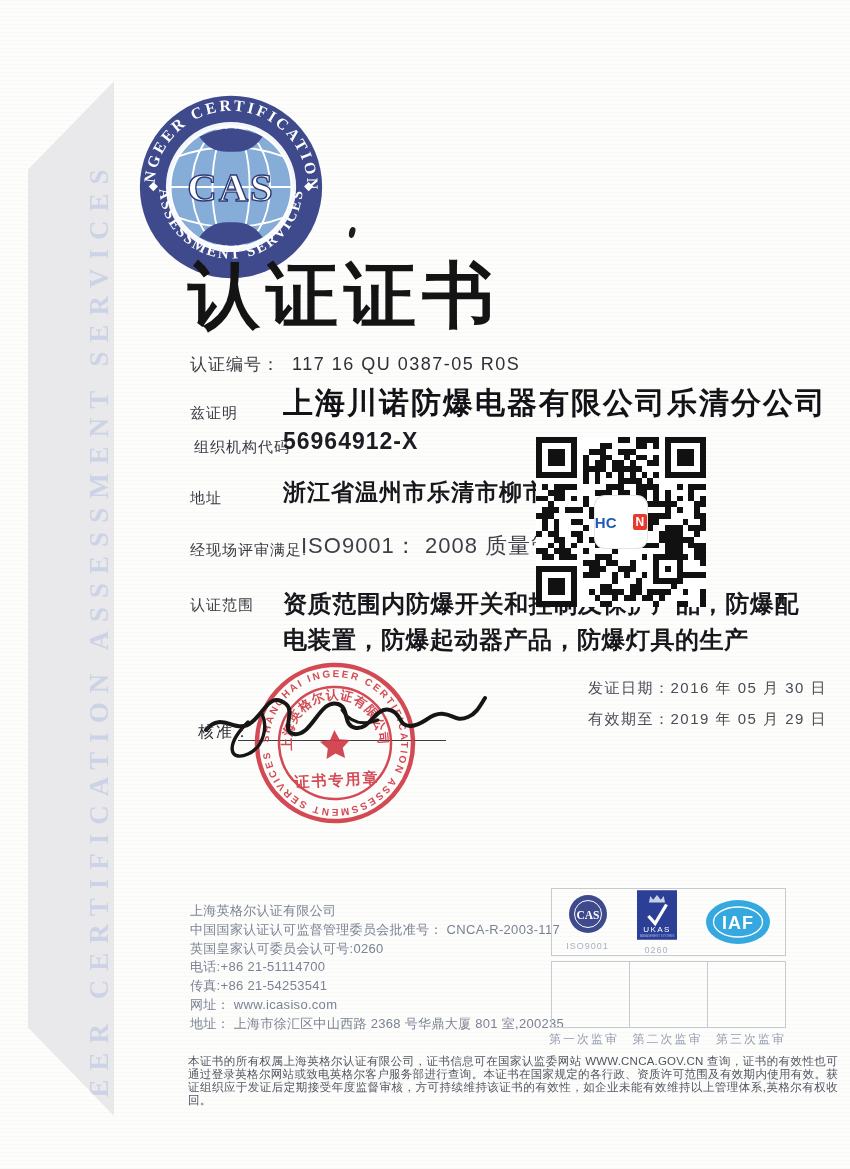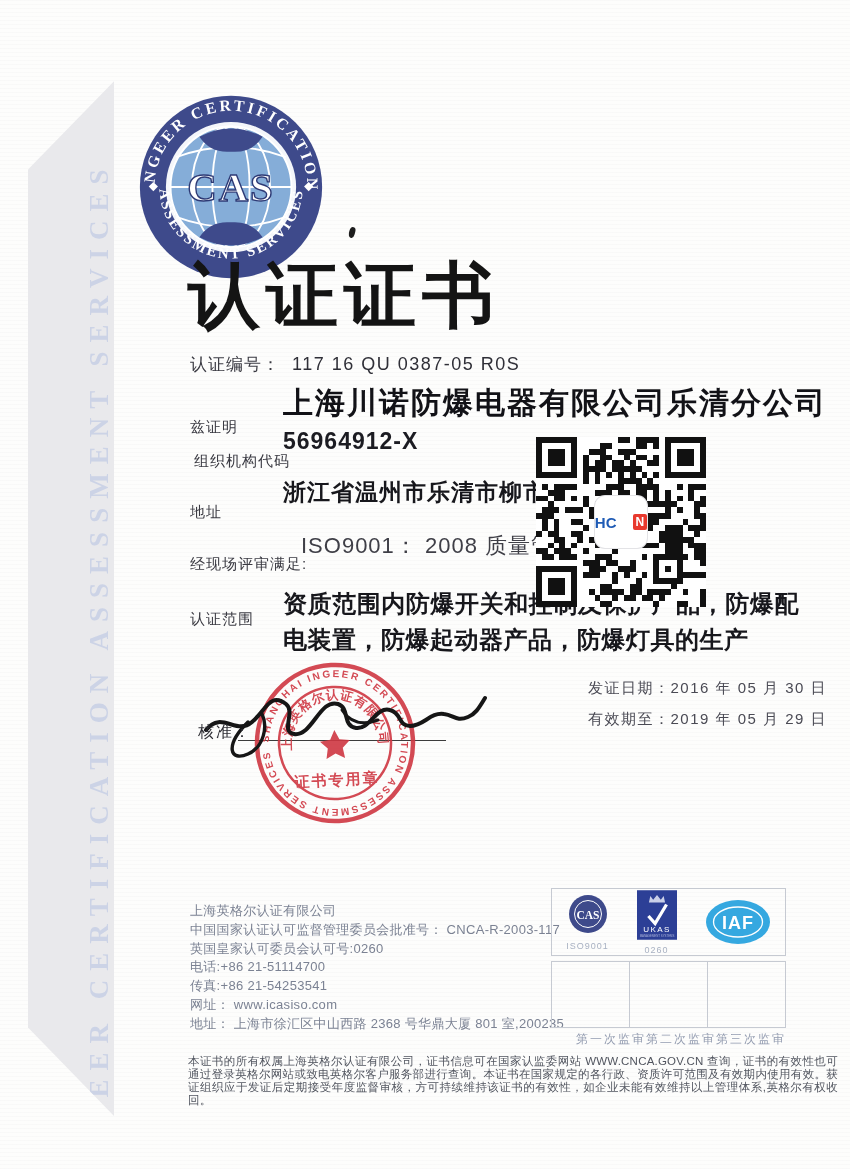--- a/index.html
+++ b/index.html
@@ -18,21 +18,21 @@
         font-family:"Liberation Serif", serif;font-size:27px;font-weight:600;
         letter-spacing:9px;color:#ccd3e6;white-space:nowrap;}
   
   .badge{position:absolute;left:138px;top:94px;width:186px;height:186px;}
   
   .speck{position:absolute;left:349px;top:227px;width:6px;height:11px;background:#1d1d1d;
         border-radius:60% 60% 50% 70%;transform:rotate(18deg);}
   
   .title{position:absolute;left:188px;top:248px;font-size:72px;font-weight:bold;color:#141414;
         letter-spacing:6px;font-family:"Liberation Sans", sans-serif;}
-  .lbl{color:#3a3a42;font-size:15px;letter-spacing:1px;margin-top:14px;}
+  .lbl{color:#3a3a42;font-size:15px;letter-spacing:1px;}
   .row-certno{position:absolute;left:190px;top:353px;font-size:17px;color:#3a3a42;letter-spacing:1px;}
   .row-certno .val{font-size:18px;color:#2f2f37;letter-spacing:1.5px;margin-left:12px;}
   .lbl-certify{position:absolute;left:190px;top:404px;}
   .company{position:absolute;left:283px;top:383px;font-family:"Liberation Serif", serif;
         font-size:30px;font-weight:bold;color:#121217;letter-spacing:2px;white-space:nowrap;}
   .lbl-org{position:absolute;left:194px;top:438px;}
   .org-val{position:absolute;left:283px;top:428px;font-size:23px;font-weight:bold;color:#1c1c22;letter-spacing:1px;}
   .lbl-addr{position:absolute;left:190px;top:489px;}
   .addr-val{position:absolute;left:283px;top:477px;font-family:"Liberation Serif", serif;
         font-size:23px;font-weight:bold;color:#17171c;letter-spacing:1px;white-space:nowrap;}
@@ -57,21 +57,21 @@
   
   .issuer{position:absolute;left:190px;top:902px;font-size:13px;color:#7b8293;line-height:18.8px;letter-spacing:.3px;}
   
   .logo-box{position:absolute;left:551px;top:888px;width:233px;height:66px;border:1px solid #c6cad2;
         display:flex;align-items:center;justify-content:space-around;background:transparent;}
   .logo-stack{display:flex;flex-direction:column;align-items:center;line-height:1;}
   .logo-sub{font-size:9px;color:#a8b1c2;letter-spacing:1px;margin-top:6px;}
   .audit-table{position:absolute;left:551px;top:961px;width:233px;height:65px;border:1px solid #c6cad2;display:flex;}
   .audit-cell{flex:1;border-right:1px solid #c6cad2;}
   .audit-cell:last-child{border-right:none;}
-  .audit-labels{position:absolute;left:549px;top:1031px;width:237px;display:flex;justify-content:flex-end;
+  .audit-labels{position:absolute;left:549px;top:1031px;width:237px;display:flex;justify-content:space-between;
         font-size:12px;color:#939cb0;letter-spacing:2px;}
   
   .footer{position:absolute;left:188px;top:1055px;width:650px;font-size:11.5px;color:#51555f;
         line-height:13px;text-align:justify;letter-spacing:.2px;}
   svg text{font-family:"Liberation Serif", serif;}
   svg .sans{font-family:"Liberation Sans", sans-serif;}
 </style>
 </head>
 <body>
 

